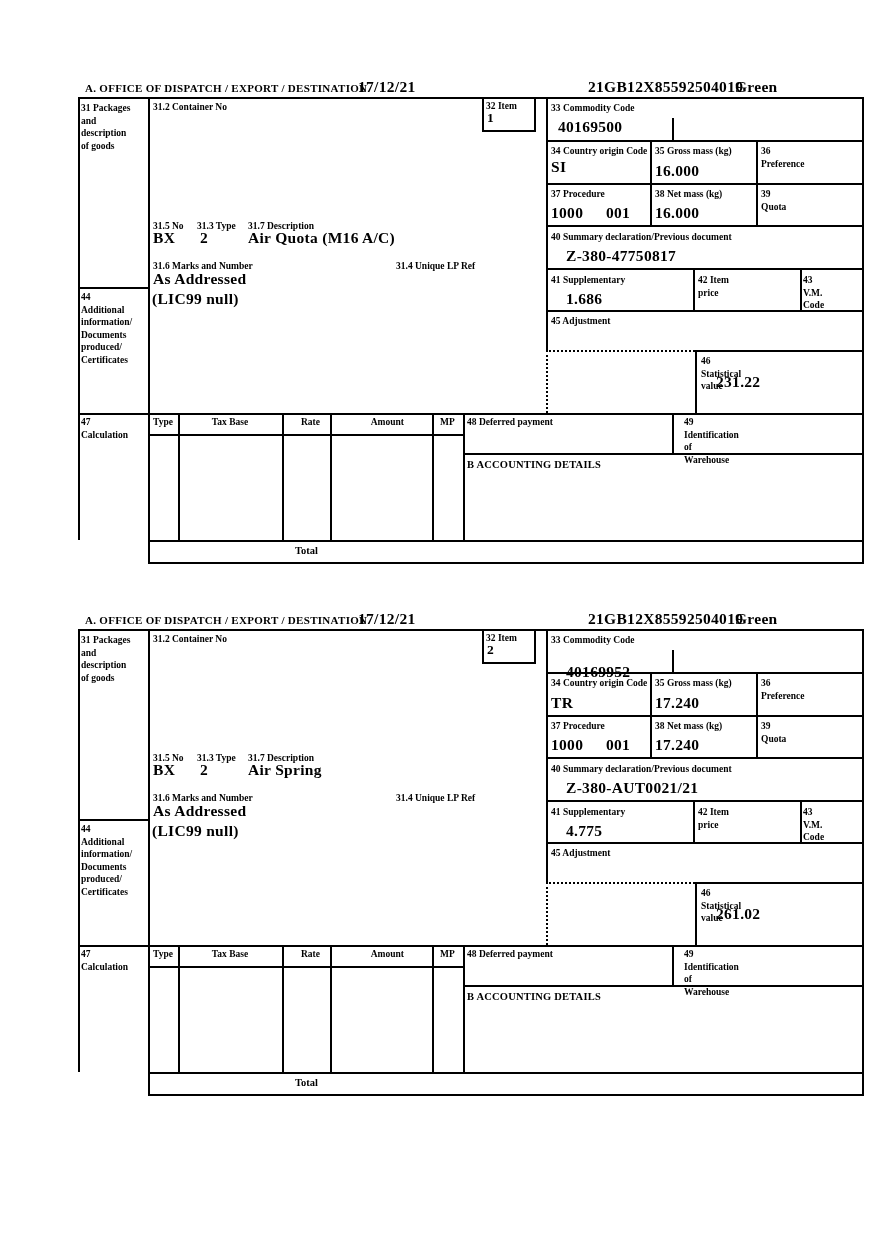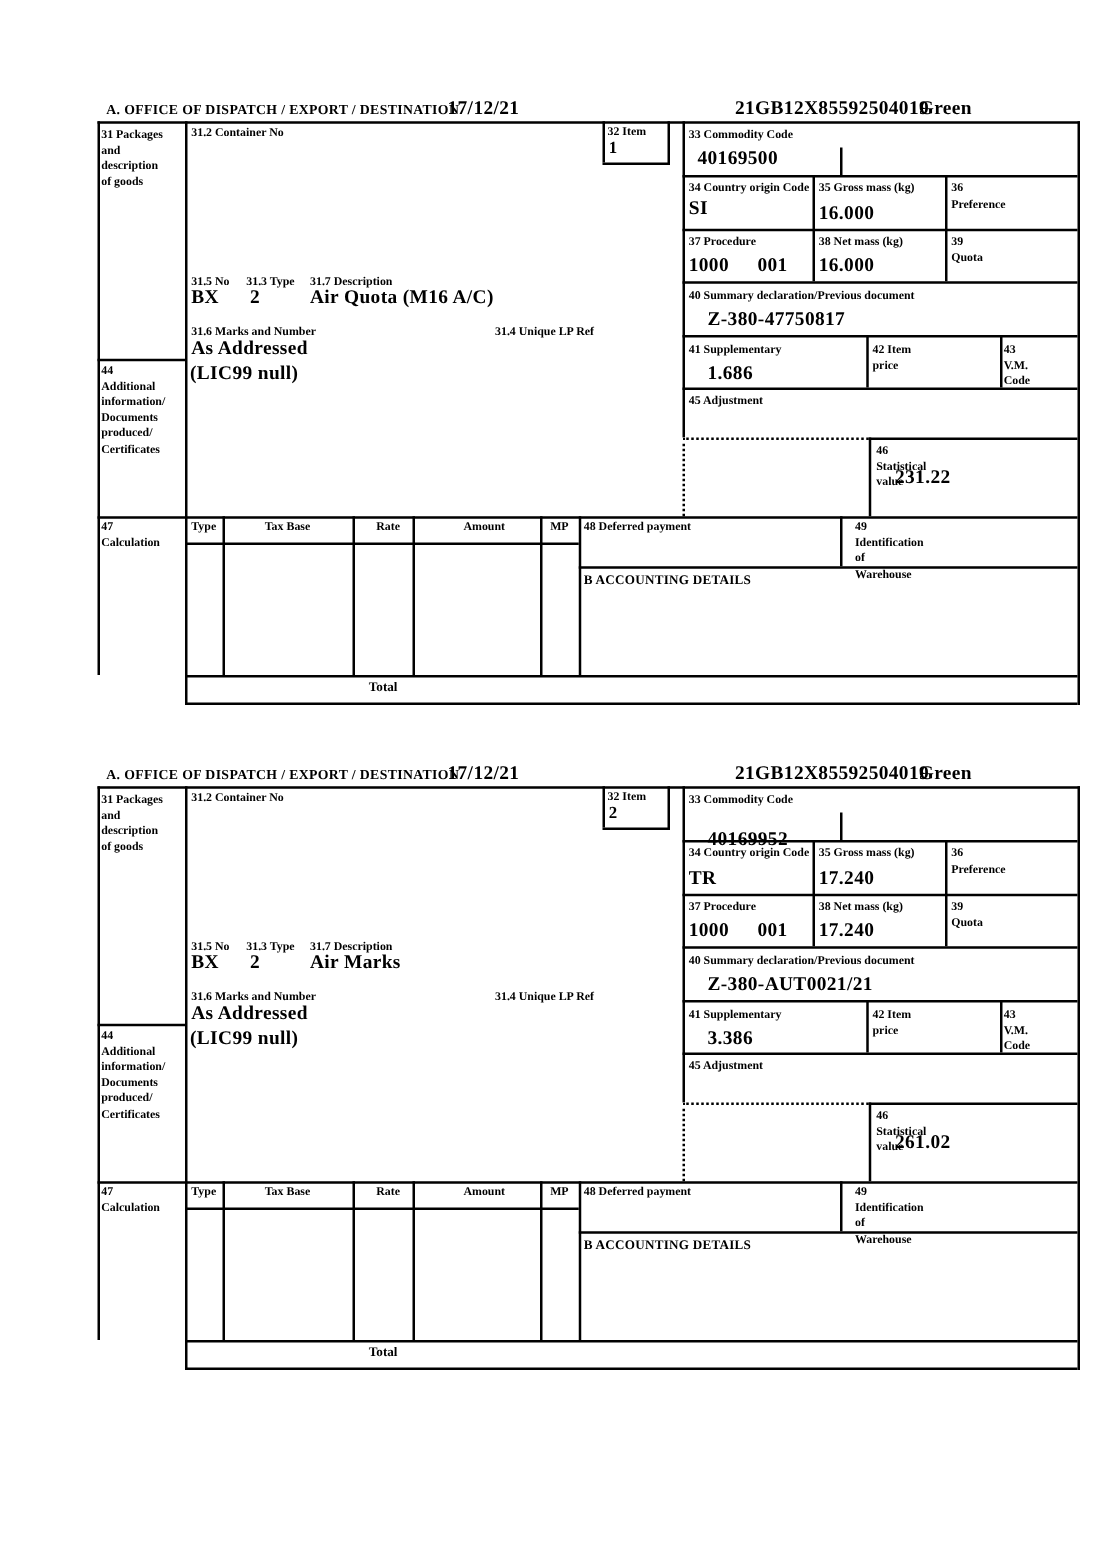--- a/index.html
+++ b/index.html
@@ -196,21 +196,21 @@
 
     <div class="lab" style="left:153px;top:23px;">31.2 Container No</div>
     <div class="lab" style="left:486px;top:22px;">32 Item</div>
     <div class="val-sm" style="left:487px;top:32px;">2</div>
 
     <div class="lab" style="left:153px;top:142px;">31.5 No</div>
     <div class="lab" style="left:197px;top:142px;">31.3 Type</div>
     <div class="lab" style="left:248px;top:142px;">31.7 Description</div>
     <div class="val" style="left:153px;top:151px;">BX</div>
     <div class="val" style="left:200px;top:151px;">2</div>
-    <div class="val" style="left:248px;top:151px;">Air Marks</div>
+    <div class="val" style="left:248px;top:151px;">Air Spring</div>
 
     <div class="lab" style="left:153px;top:182px;">31.6 Marks and Number</div>
     <div class="lab" style="left:396px;top:182px;">31.4 Unique LP Ref</div>
     <div class="val" style="left:153px;top:192px;">As Addressed</div>
 
     <div class="val" style="left:152px;top:212px;">(LIC99 null)</div>
 
     <div class="lab" style="left:551px;top:24px;">33 Commodity Code</div>
     <div class="val" style="left:566px;top:53px;">40169952</div>
 
@@ -224,21 +224,21 @@
     <div class="val" style="left:551px;top:126px;">1000</div>
     <div class="val" style="left:606px;top:126px;">001</div>
     <div class="lab" style="left:655px;top:110px;">38 Net mass (kg)</div>
     <div class="val" style="left:655px;top:126px;">17.240</div>
     <div class="lab" style="left:761px;top:110px;">39 Quota</div>
 
     <div class="lab" style="left:551px;top:153px;">40 Summary declaration/Previous document</div>
     <div class="val" style="left:566px;top:169px;">Z-380-AUT0021/21</div>
 
     <div class="lab" style="left:551px;top:196px;">41 Supplementary</div>
-    <div class="val" style="left:566px;top:212px;">3.386</div>
+    <div class="val" style="left:566px;top:212px;">4.775</div>
     <div class="lab" style="left:698px;top:196px;">42 Item price</div>
     <div class="lab" style="left:803px;top:196px;">43 V.M. Code</div>
 
     <div class="lab" style="left:551px;top:237px;">45 Adjustment</div>
 
     <div class="lab" style="left:701px;top:277px;">46 Statistical value</div>
     <div class="val" style="left:716px;top:295px;">261.02</div>
 
     <div class="ch" style="left:148px;width:30px;text-align:center;">Type</div>
     <div class="ch" style="left:178px;width:104px;text-align:center;">Tax Base</div>

